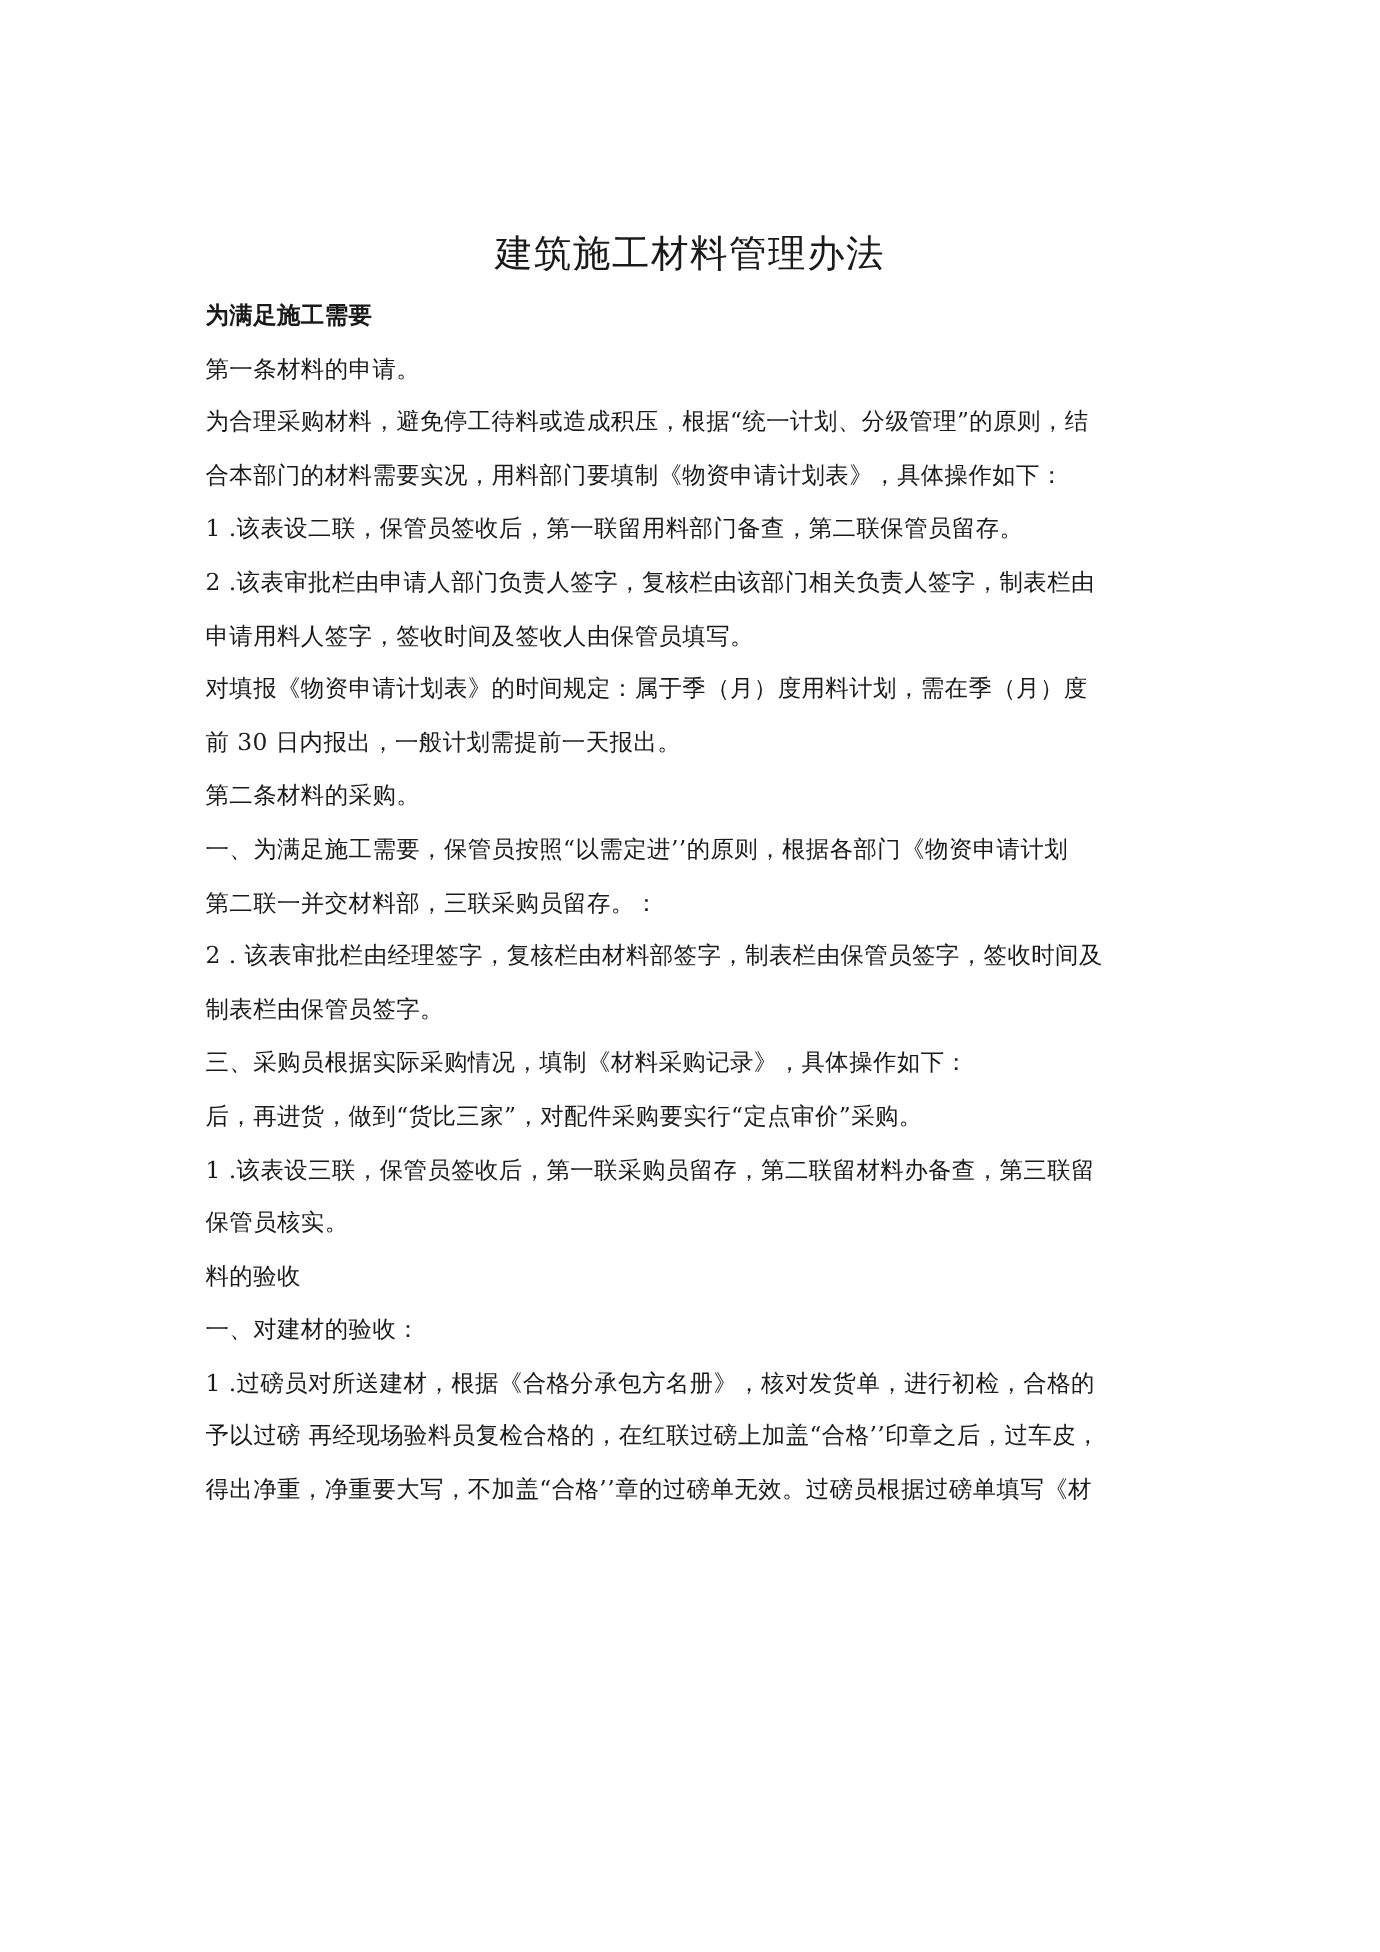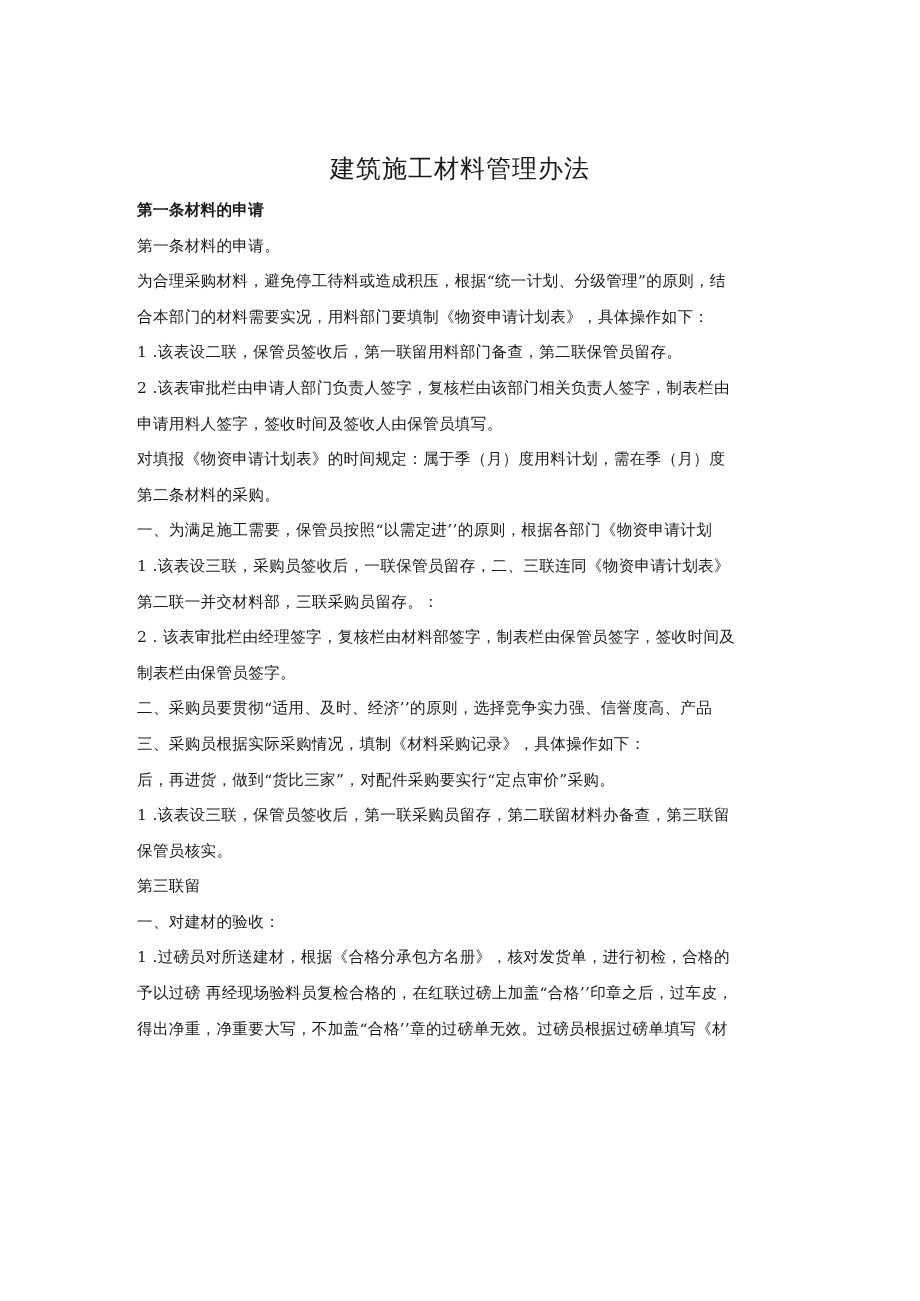--- a/index.html
+++ b/index.html
@@ -54,38 +54,37 @@
     font-family: "DejaVu Sans", "Liberation Sans", sans-serif;
     font-weight: bold;
   }
 </style>
 </head>
 <body>
 
 <div class="page">
   <h1 class="title">建筑施工材料管理办法</h1>
   <div class="body">
-    <span class="line bold">第一条材料的申请</span>
+    <span class="line bold">为满足施工需要</span>
     <span class="line">第一条材料的申请。</span>
     <span class="line">为合理采购材料，避免停工待料或造成积压，根据“统一计划、分级管理”的原则，结</span>
     <span class="line">合本部门的材料需要实况，用料部门要填制《物资申请计划表》，具体操作如下：</span>
     <span class="line">1 .该表设二联，保管员签收后，第一联留用料部门备查，第二联保管员留存。</span>
     <span class="line">2  .该表审批栏由申请人部门负责人签字，复核栏由该部门相关负责人签字，制表栏由</span>
     <span class="line">申请用料人签字，签收时间及签收人由保管员填写。</span>
     <span class="line">对填报《物资申请计划表》的时间规定：属于季（月）度用料计划，需在季（月）度</span>
+    <span class="line">前 30 日内报出，一般计划需提前一天报出。</span>
     <span class="line">第二条材料的采购。</span>
     <span class="line">一、为满足施工需要，保管员按照“以需定进’’的原则，根据各部门《物资申请计划</span>
-    <span class="line">1 .该表设三联，采购员签收后，一联保管员留存，二、三联连同《物资申请计划表》</span>
     <span class="line">第二联一并交材料部，三联采购员留存。：</span>
     <span class="line">2  . 该表审批栏由经理签字，复核栏由材料部签字，制表栏由保管员签字，签收时间及</span>
     <span class="line">制表栏由保管员签字。</span>
-    <span class="line">二、采购员要贯彻“适用、及时、经济’’的原则，选择竞争实力强、信誉度高、产品</span>
     <span class="line">三、采购员根据实际采购情况，填制《材料采购记录》，具体操作如下：</span>
     <span class="line">后，再进货，做到“货比三家”，对配件采购要实行“定点审价”采购。</span>
     <span class="line">1  .该表设三联，保管员签收后，第一联采购员留存，第二联留材料办备查，第三联留</span>
     <span class="line">保管员核实。</span>
-    <span class="line">第三联留</span>
+    <span class="line">料的验收</span>
     <span class="line">一、对建材的验收：</span>
     <span class="line">1  .过磅员对所送建材，根据《合格分承包方名册》，核对发货单，进行初检，合格的</span>
     <span class="line">予以过磅 再经现场验料员复检合格的，在红联过磅上加盖“合格’’印章之后，过车皮，</span>
     <span class="line">得出净重，净重要大写，不加盖“合格’’章的过磅单无效。过磅员根据过磅单填写《材</span>
   </div>
 </div>
 
 </body></html>

